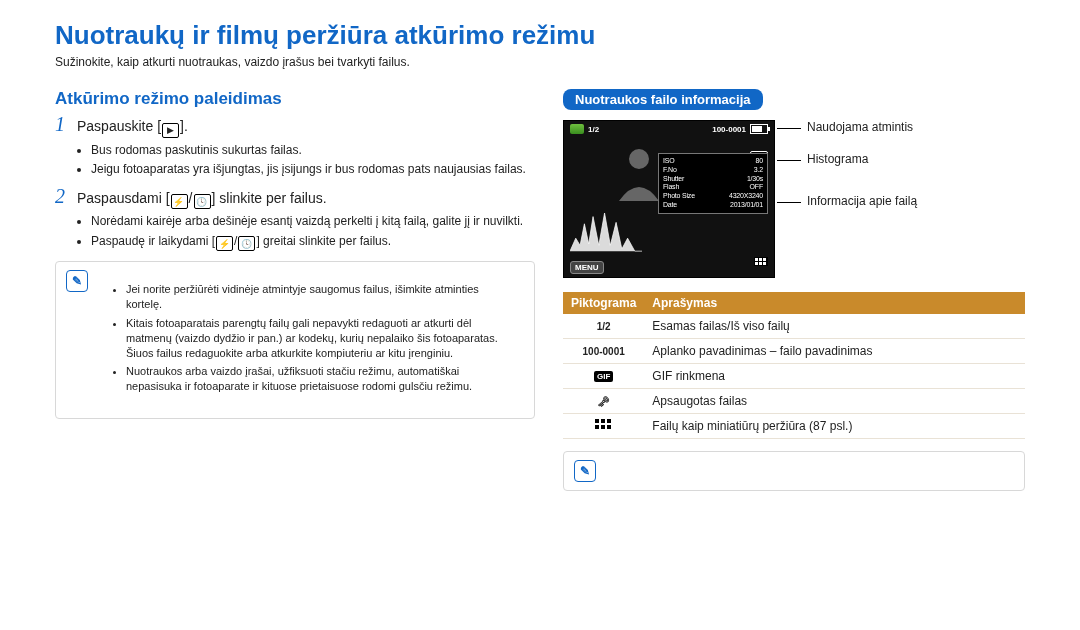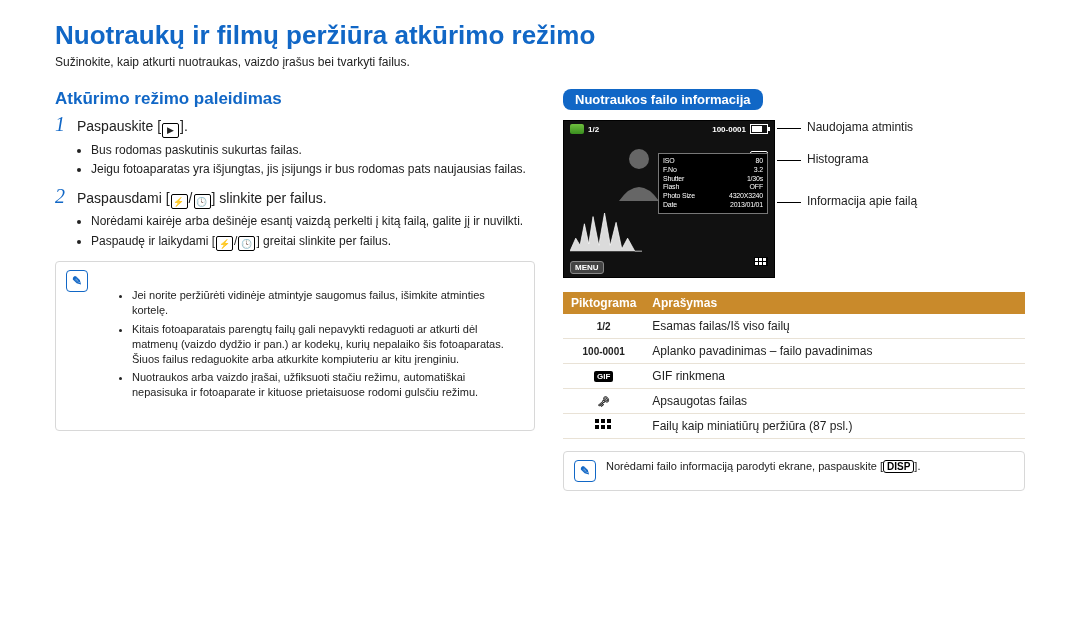--- a/index.html
+++ b/index.html
@@ -101,21 +101,21 @@
     color: #1167c6;
     font-weight: bold;
     font-size: 12px;
     display: flex;
     align-items: center;
     justify-content: center;
   }
   .note-list {
     list-style: disc;
     padding-left: 16px;
-    margin: 18px;
+    margin: 12px;
     font-size: 11px;
   }
   .note-list li { margin-bottom: 4px; line-height: 1.35; }
   .pill {
     background: #1167c6;
     color: #fff;
     font-weight: bold;
     font-size: 13px;
     border-radius: 8px;
     padding: 3px 12px;
@@ -264,21 +264,21 @@
     font-size: 11px;
     color: #555;
     margin-top: 24px;
   }
   .footer .pg { font-weight: bold; color: #222; }
 </style>
 </head>
 <body>
 
 <div class="page">
-  <h1 class="title">Nuotraukų ir filmų peržiūra atkūrimo režimo</h1>
+  <h1 class="title">Nuotraukų ir filmų peržiūra atkūrimo režimu</h1>
   <p class="subtitle">Sužinokite, kaip atkurti nuotraukas, vaizdo įrašus bei tvarkyti failus.</p>
 
   <div class="cols">
 
     <div class="col-left">
       <div class="section-head">Atkūrimo režimo paleidimas</div>
 
       <div class="step">
         <div class="step-line">
           <span class="step-num">1</span>
@@ -422,20 +422,17 @@
               <span style="left:0;top:6px;"></span><span style="left:6px;top:6px;"></span><span style="left:12px;top:6px;"></span>
             </div>
           </td>
           <td>Failų kaip miniatiūrų peržiūra (87 psl.)</td>
         </tr>
       </tbody>
         </table>
 
       <div class="note-box">
         <div class="note-icon">✎</div>
-        <div style="font-size:11px;">
-          <span>Norėdami failo informaciją parodyti ekrane, paspauskite [</span><span class="disp-chip">DISP</span><span>].</span>
-        </div>
       </div>
     </div>
   </div>
 
 </div>
 
 </body></html>

